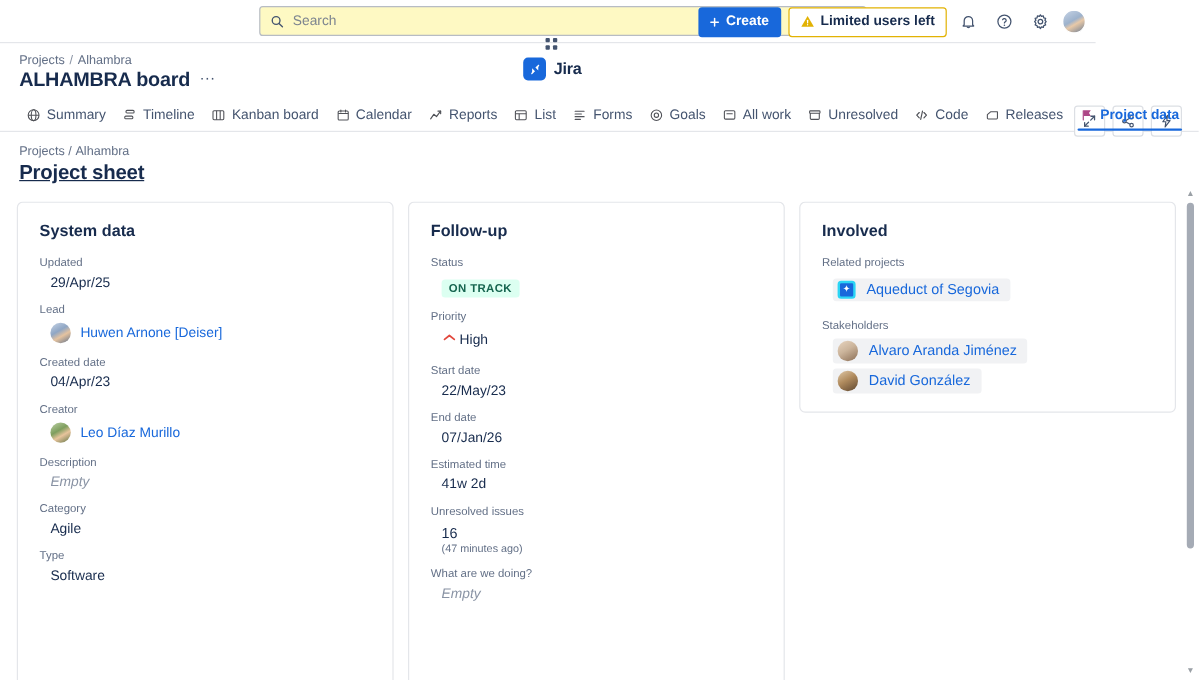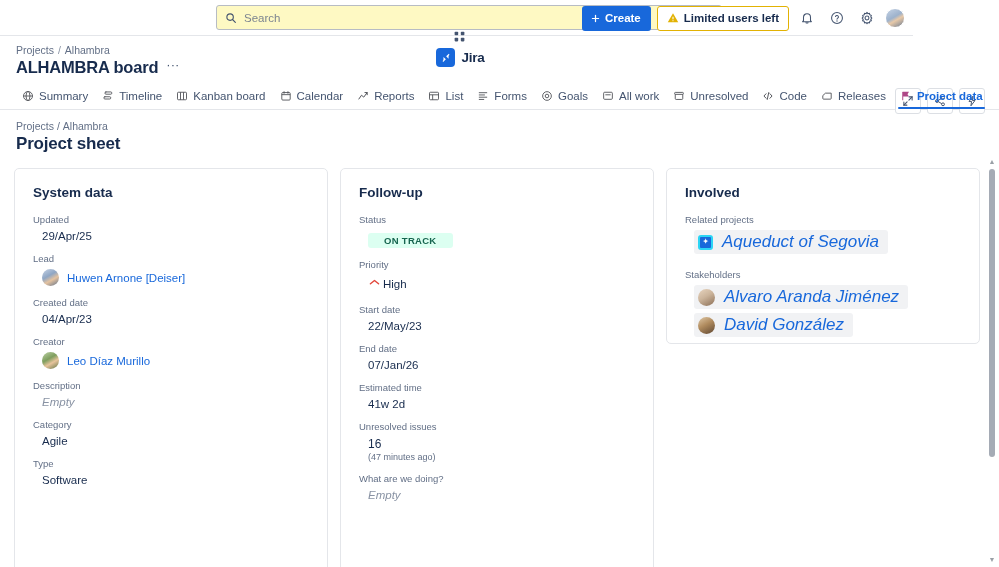--- a/index.html
+++ b/index.html
@@ -104,21 +104,21 @@
   .tab.active::after {
     content: ""; position: absolute; left: 4px; right: 4px; bottom: 0;
     height: 2px; background: #1868DB; border-radius: 1px;
   }
   .tab-ico { display: flex; align-items: center; color: #505258; }
   .tab.active .tab-ico { color: #AE4787; }
 
   
   .subheader { padding: 10px 16px 0 16px; position: relative; }
   .sub-crumbs { font-size: 10.5px; color: #626F86; display: flex; gap: 3px; }
-  .sheet-title { font-size: 17px; font-weight: 700; color: #172B4D; margin-top: 2px; letter-spacing: -0.2px; }
+  .sheet-title { font-size: 17px; font-weight: 700; color: #172B4D; margin-top: 2px; letter-spacing: -0.2px; text-decoration: underline; }
   .sub-actions {
     position: absolute; right: 14px; top: 20px;
     display: flex; align-items: center; gap: 8px;
   }
   .btn-primary {
     height: 24px; background: #1868DB; color: #fff; border-radius: 3px;
     font-size: 11.5px; font-weight: 600; display: flex; align-items: center;
     padding: 0 10px;
   }
   .btn-subtle {
@@ -168,32 +168,32 @@
   }
   .av.a1 { background: linear-gradient(150deg,#C7D4E6 0%, #8FA6C4 40%, #E5C3A0 62%, #5D6F88 100%); }
   .av.a2 { background: linear-gradient(150deg,#BFD3A8 0%, #7E9E5E 40%, #E8C49C 62%, #5C7243 100%); }
   .av.a3 { background: linear-gradient(150deg,#E8D5C0 0%, #CBB49B 45%, #8B6E55 100%); }
   .av.a4 { background: linear-gradient(150deg,#E0C9A8 0%, #B08B5E 45%, #5E4630 100%); }
 
   .badge-ontrack {
     display: inline-block; margin-left: 9px;
     background: #DCFFF1; color: #16654F;
     font-size: 9.5px; font-weight: 700; letter-spacing: 0.3px;
-    padding: 2px 16px; border-radius: 3px;
+    padding: 2px 6px; border-radius: 3px;
   }
   .prio-row { display: flex; align-items: center; gap: 2px; padding-left: 9px; }
   .sub-note { font-size: 9px; color: #626F86; padding-left: 9px; margin-top: 1px; }
   .num-value { font-size: 12px; color: #172B4D; padding-left: 9px; }
 
   .chip {
     display: inline-flex; align-items: center; gap: 9px;
     background: #F1F2F4; border-radius: 3px;
     padding: 2px 9px 2px 4px; margin-left: 9px; margin-bottom: 4px;
   }
-  .chip-label { font-size: 17px; color: #1868DB; font-style: italic; }
+  .chip-label { font-size: 12px; color: #1868DB; }
   .proj-av {
     width: 15px; height: 15px; border-radius: 3px;
     background: #1868DB; border: 2px solid #2BD5F5;
     display: flex; align-items: center; justify-content: center; flex: none;
   }
   .proj-av span { color: #fff; font-size: 8px; line-height: 1; }
   .card-involved { height: 176px; }
 
   
   .vscroll {

